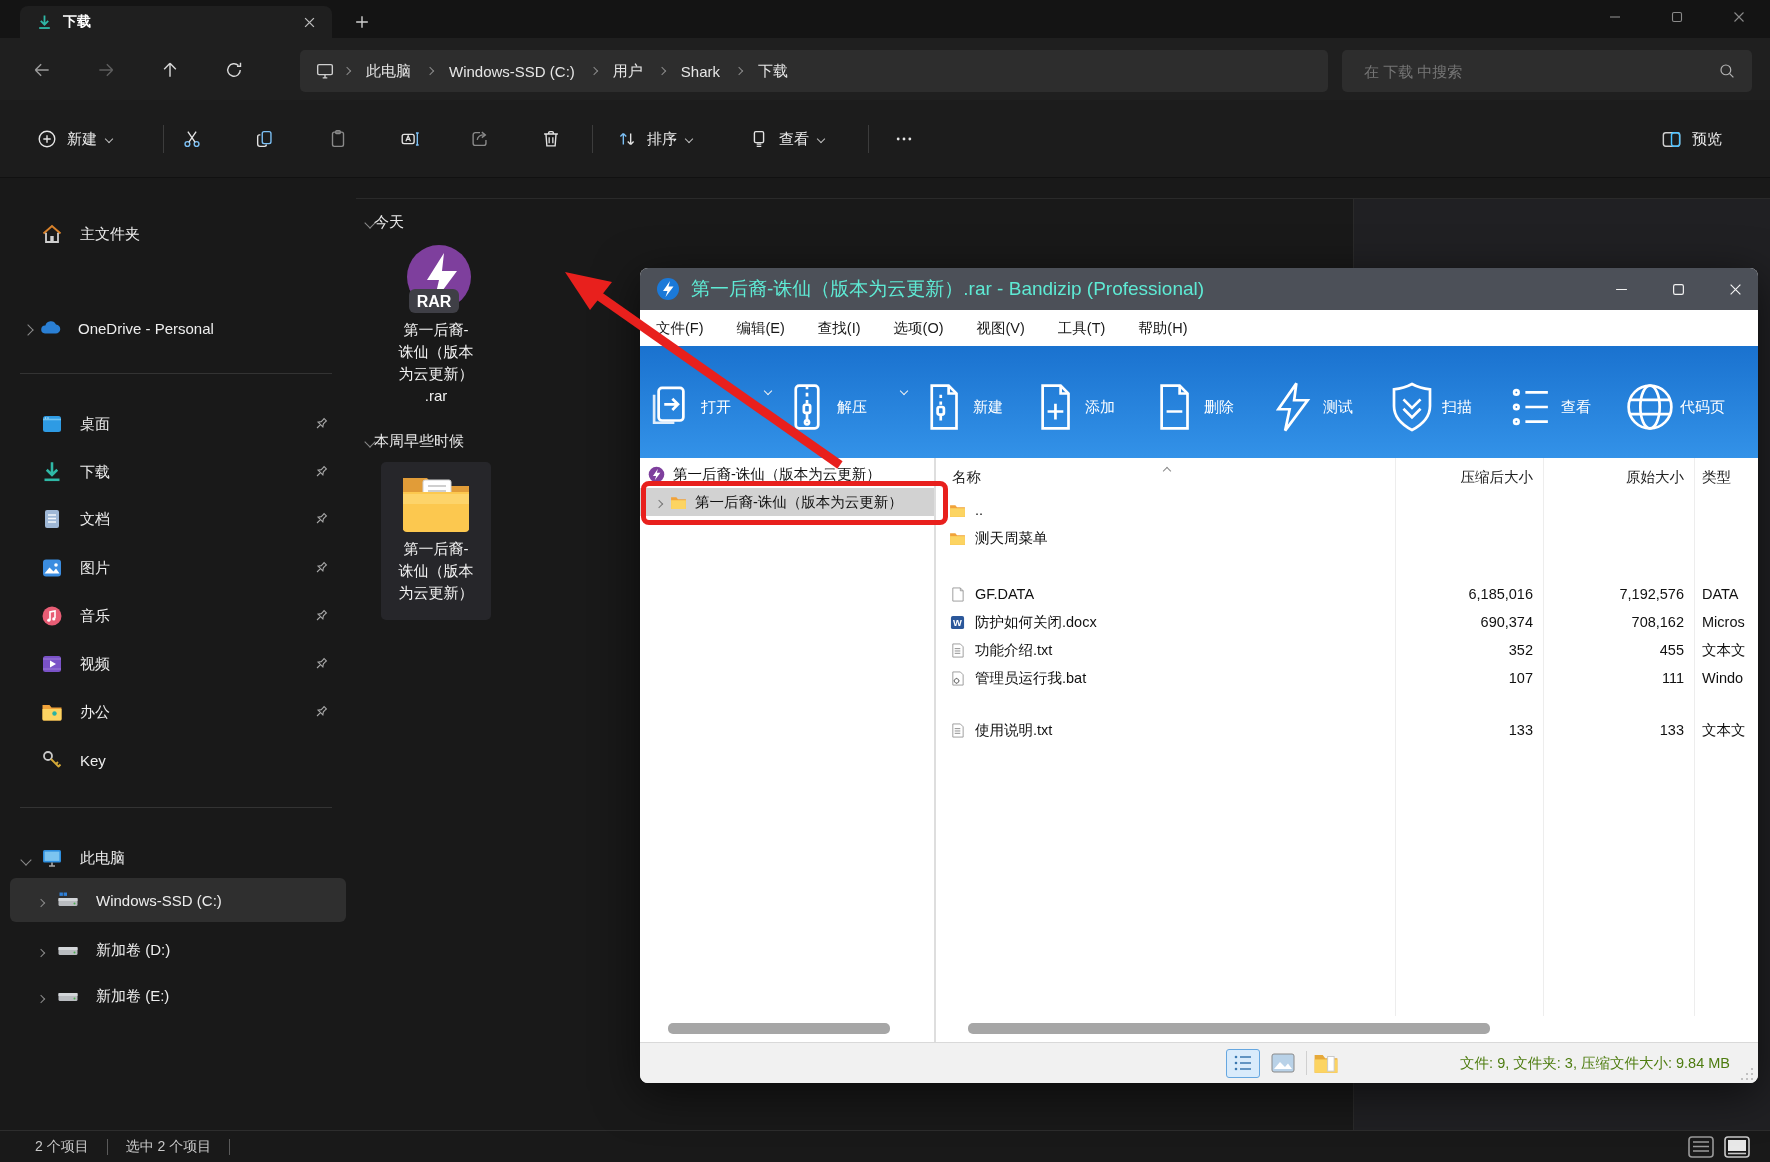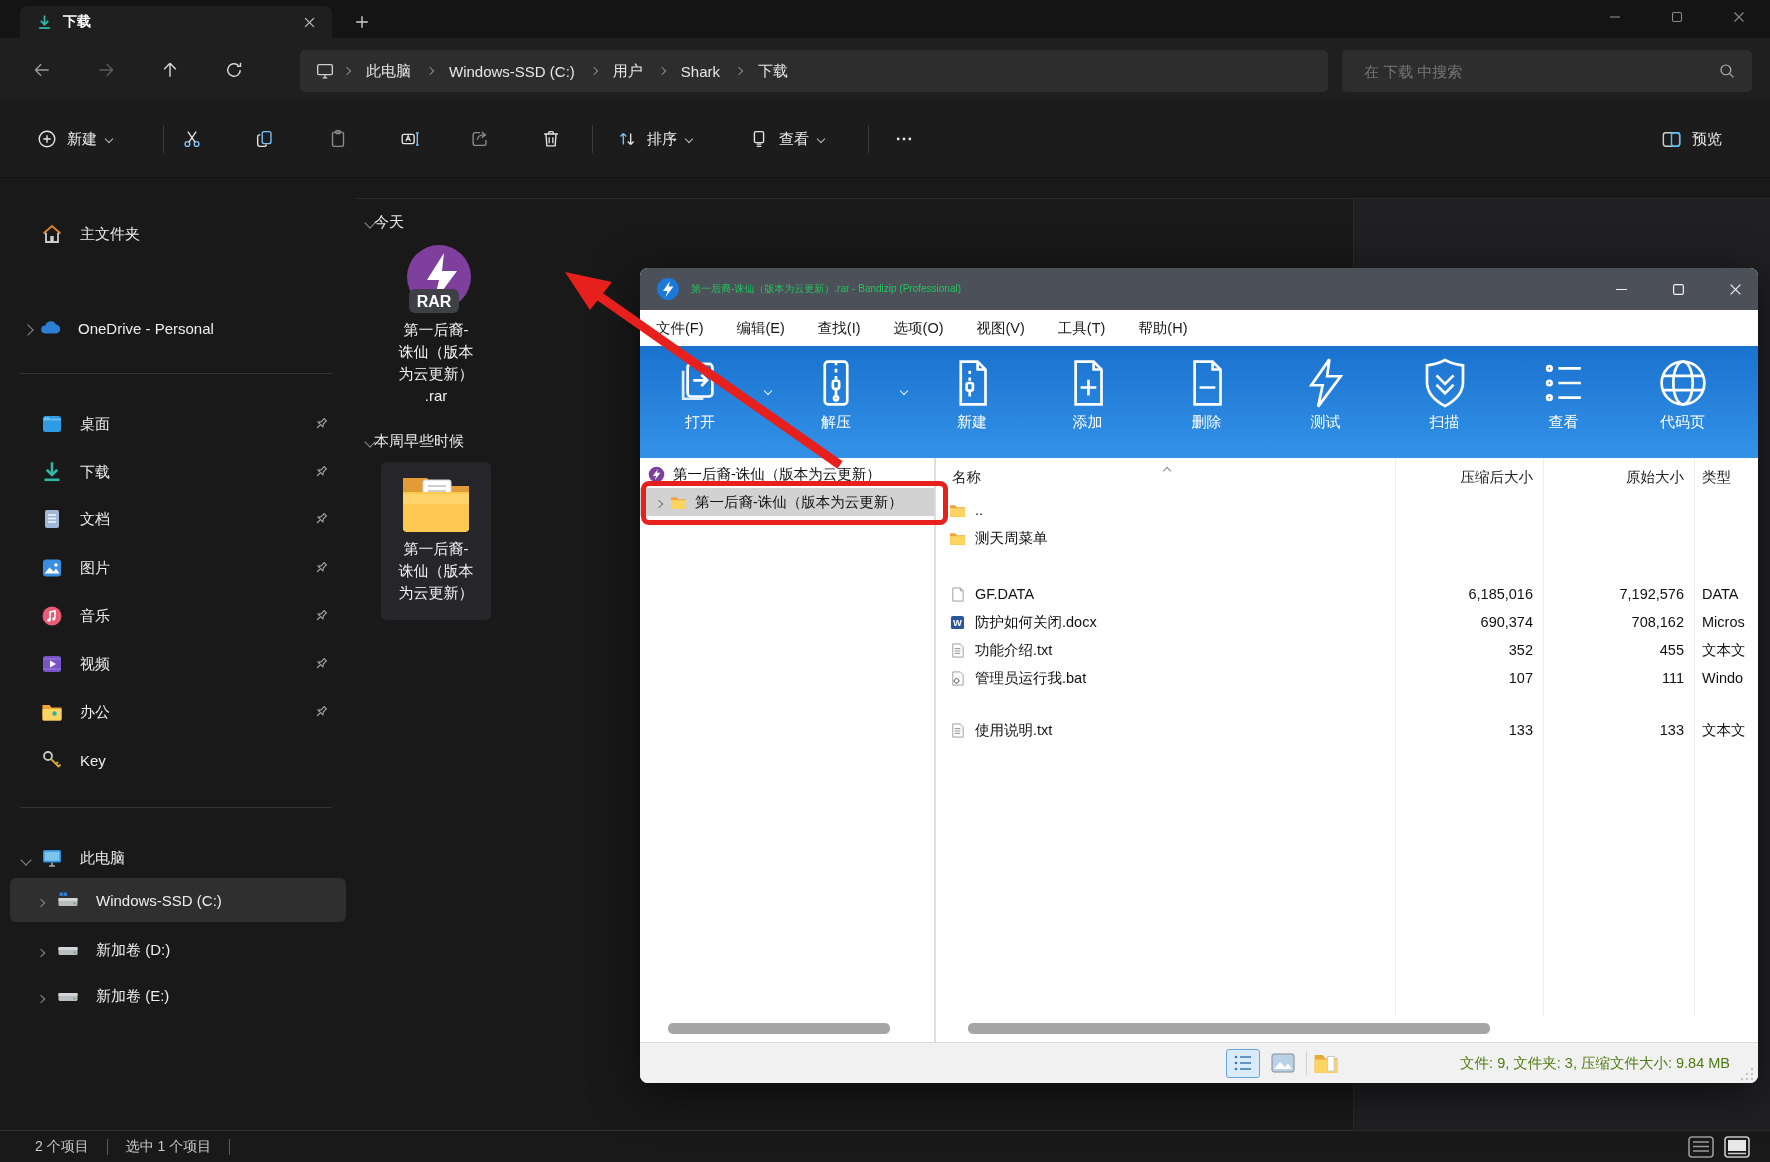--- a/index.html
+++ b/index.html
@@ -46,26 +46,26 @@
   .tiletext{text-align:center;font-size:15px;line-height:22px;color:#f2f2f2;white-space:pre-line}
   .previewpane{left:1354px;top:199px;width:416px;height:931px;background:#202023}
   .hline{background:#2a2a2a}
   .vline{background:#2a2a2a}
   
   .statusbar{left:0;top:1130px;width:1770px;height:32px;background:#191919;border-top:1px solid #2d2d2d;display:flex;align-items:center;gap:18px;padding-left:35px;font-size:14px;color:#c9c9c9}
   .stsep{width:1px;height:16px;background:#5a5a5a}
   
   .bz{left:640px;top:268px;width:1118px;height:815px;border-radius:8px;overflow:hidden;box-shadow:0 10px 45px rgba(0,0,0,.6);background:#fff;z-index:40}
   .bz-title{position:absolute;left:0;top:0;width:100%;height:42px;background:#4c5058;display:flex;align-items:center;padding-left:16px;gap:11px}
-  .bz-title-text{font-size:10px;color:#22c55e;flex:1;white-space:nowrap;overflow:hidden}
+  .bz-title-text{font-size:19px;color:#5eead4;flex:1;white-space:nowrap;overflow:hidden}
   .bz-wbtn{width:46px;height:42px;display:flex;align-items:center;justify-content:center}
   .bz-menu{position:absolute;left:0;top:42px;width:100%;height:36px;background:#fff;display:flex;align-items:center;padding-left:16px;gap:33px;font-size:14.5px;color:#1a1a1a}
   .bz-menu span{white-space:nowrap}
   .bz-toolbar{position:absolute;left:0;top:78px;width:100%;height:112px;background:linear-gradient(180deg,#1a72cf,#3392e8);display:flex;padding:10px 0 0 4px}
-  .bz-tbtn{width:112px;display:flex;flex-direction:column;align-items:center;gap:3px;border-radius:4px}
+  .bz-tbtn{width:112px;display:flex;flex-direction:row;align-items:center;gap:3px;border-radius:4px}
   .bz-tbtn.w119{width:119px}
   .bz-tlabel{font-size:15px;color:#fff;white-space:nowrap}
   .bz-chev{width:24px;display:flex;align-items:flex-start;justify-content:center;padding-top:32px}
   .bz-content{position:absolute;left:0;top:190px;width:100%;height:558px;background:#fff}
   .bz-tree-row{position:absolute;left:0;width:294px;height:28px;display:flex;align-items:center;font-size:14.5px;color:#111;overflow:hidden;white-space:nowrap}
   .bz-split{position:absolute;left:294px;top:190px;width:2px;height:584px;background:#dedede}
   .bz-colline{position:absolute;top:190px;width:1px;height:558px;background:#ededed}
   .bz-head{position:absolute;left:296px;top:0;width:822px;height:38px;display:grid;grid-template-columns:459px 148px 151px 1fr;align-items:center;font-size:14.5px;color:#222}
   .bz-row{position:absolute;left:296px;width:822px;height:28px;display:grid;grid-template-columns:459px 148px 151px 1fr;align-items:center;font-size:14.5px;color:#111}
   .bz-row .nm,.bz-head .nm{display:flex;align-items:center;gap:9px;padding-left:13px;overflow:hidden;white-space:nowrap}
@@ -475,21 +475,21 @@
     <path d="M4 22h66v10H4z" fill="#fdd46a"></path>
   </svg>
   <div class="tiletext" style="margin-top:4px">第一后裔-
 诛仙（版本
 为云更新）</div>
 </div>
 
 <div class="abs statusbar">
   <span>2 个项目</span>
   <span class="stsep"></span>
-  <span>选中 1 个项目</span>
+  <span>选中 2 个项目</span>
   <span class="stsep"></span>
 </div>
 <div class="abs" style="left:1688px;top:1136px;display:flex;gap:10px">
   <svg width="26" height="22" viewBox="0 0 26 22">
     <rect x="1" y="1" width="24" height="20" rx="3" stroke="#9a9a9a" fill="none" stroke-width="1.6"></rect>
     <path d="M5 6h16M5 10.5h16M5 15h16" stroke="#9a9a9a" stroke-width="1.6"></path>
   </svg>
   <svg width="26" height="22" viewBox="0 0 26 22">
     <rect x="1" y="1" width="24" height="20" rx="3" stroke="#c9c9c9" fill="none" stroke-width="1.6"></rect>
     <rect x="4" y="4" width="18" height="11" fill="#e8e8e8"></rect>

